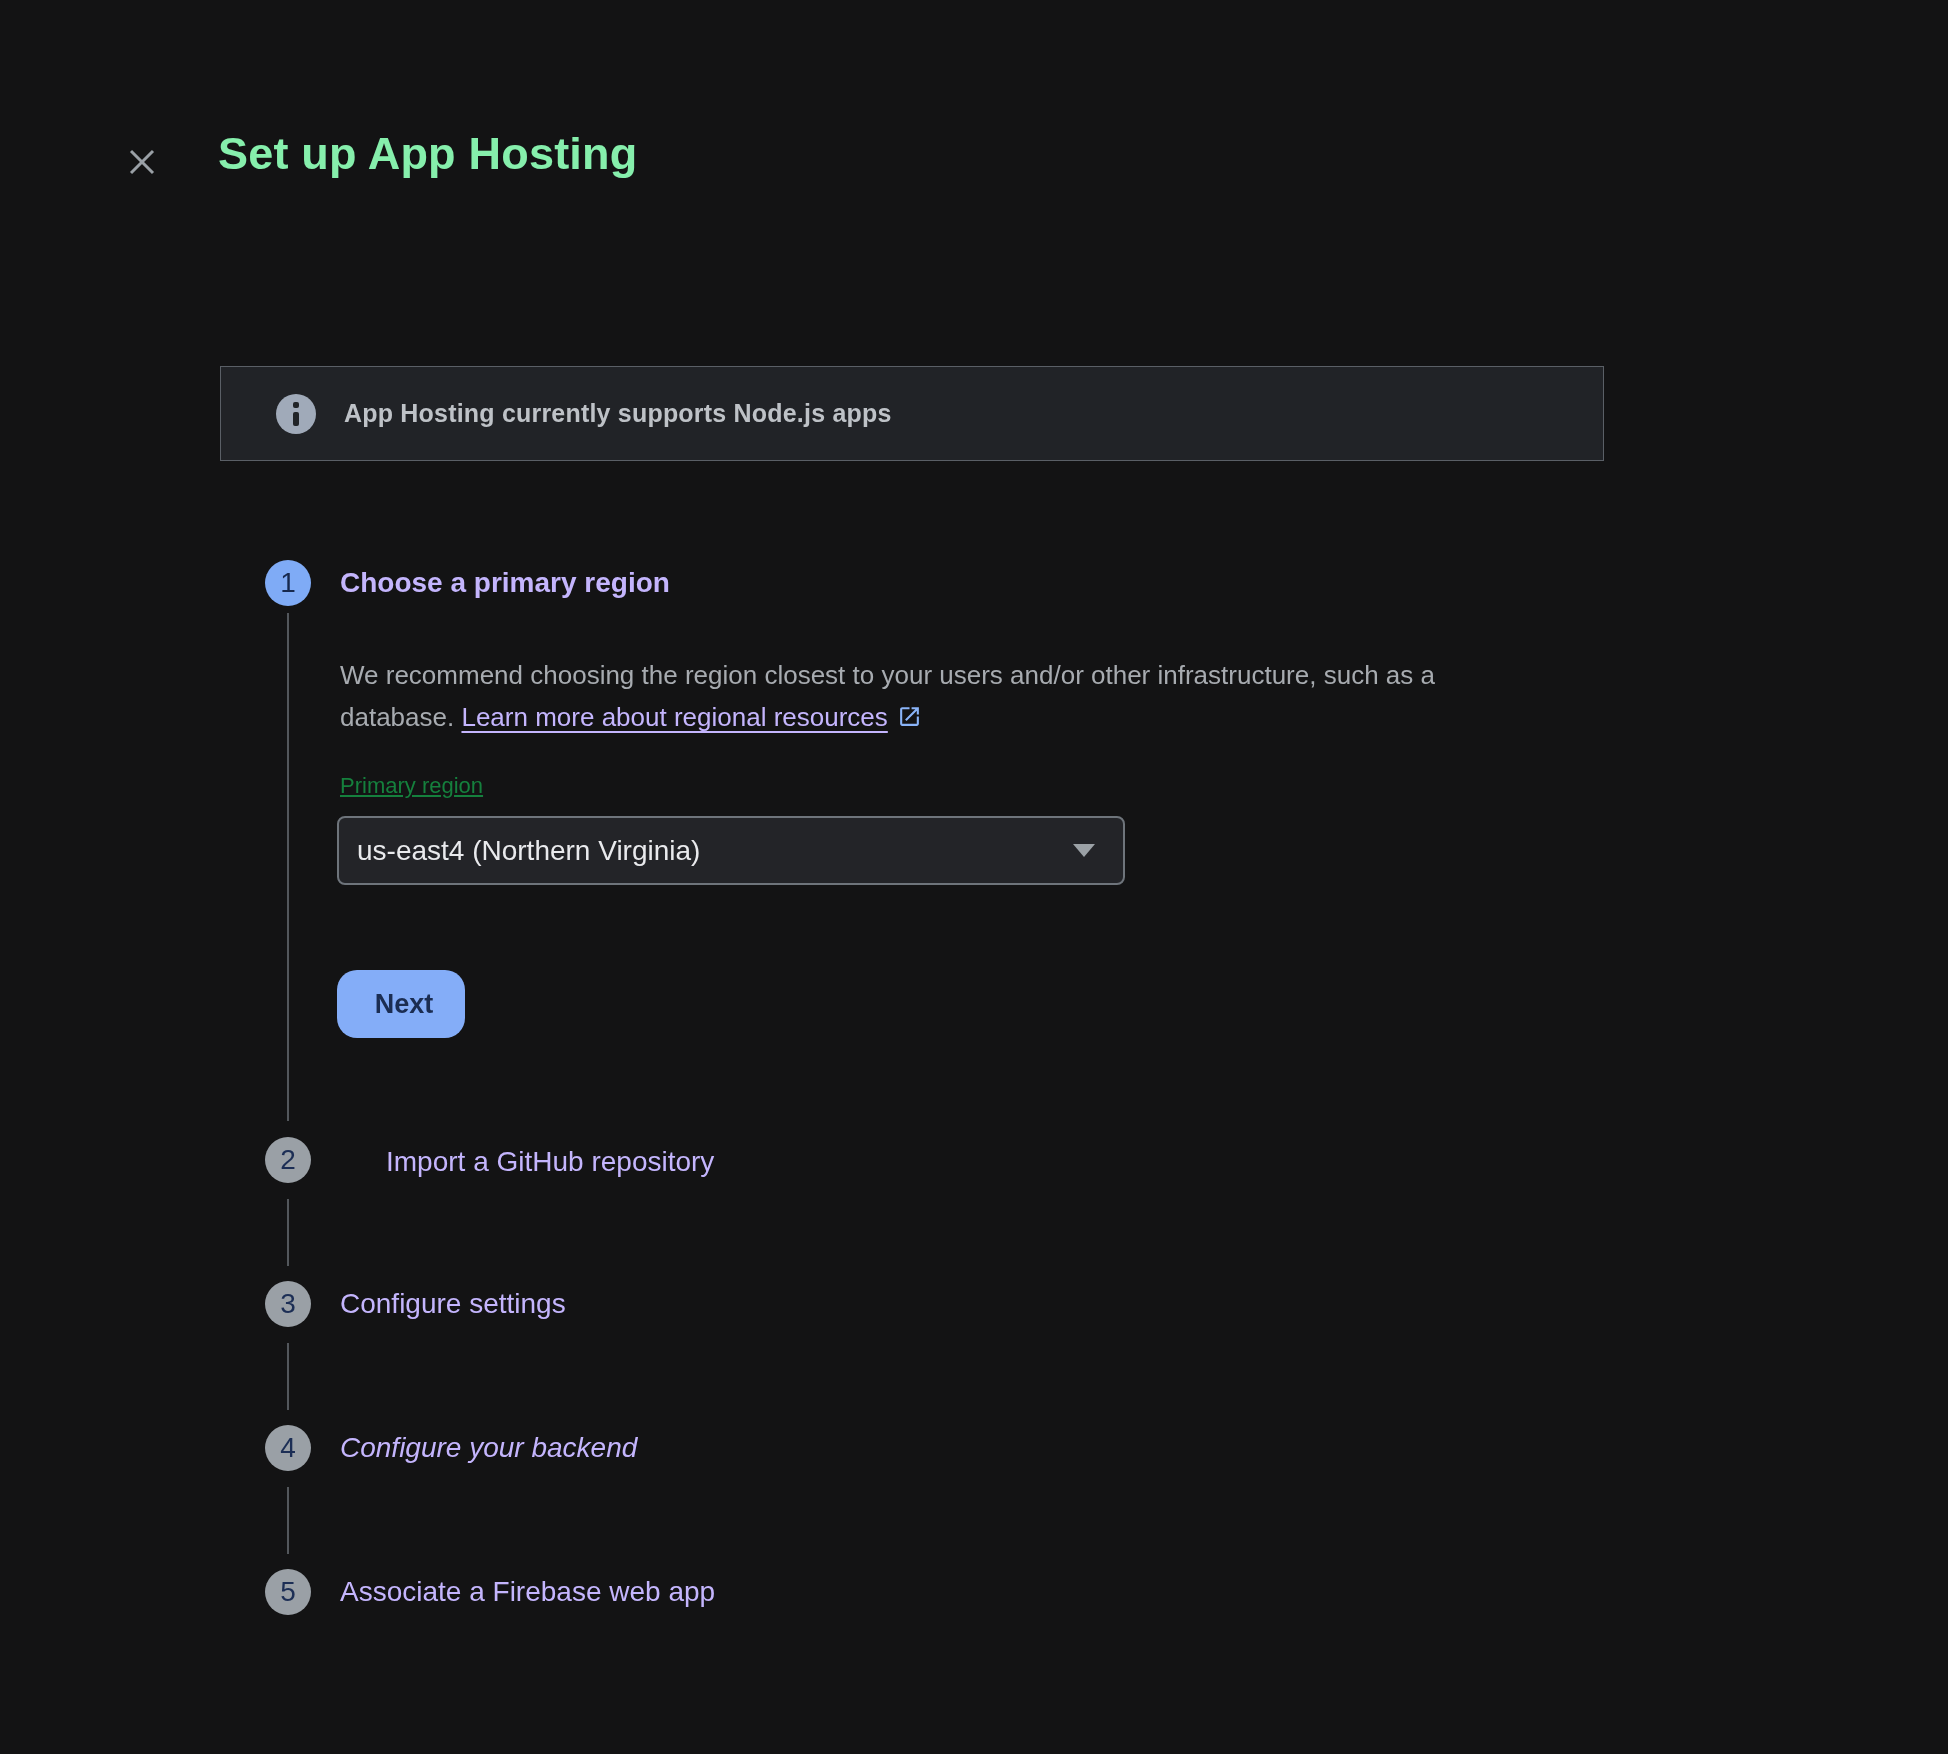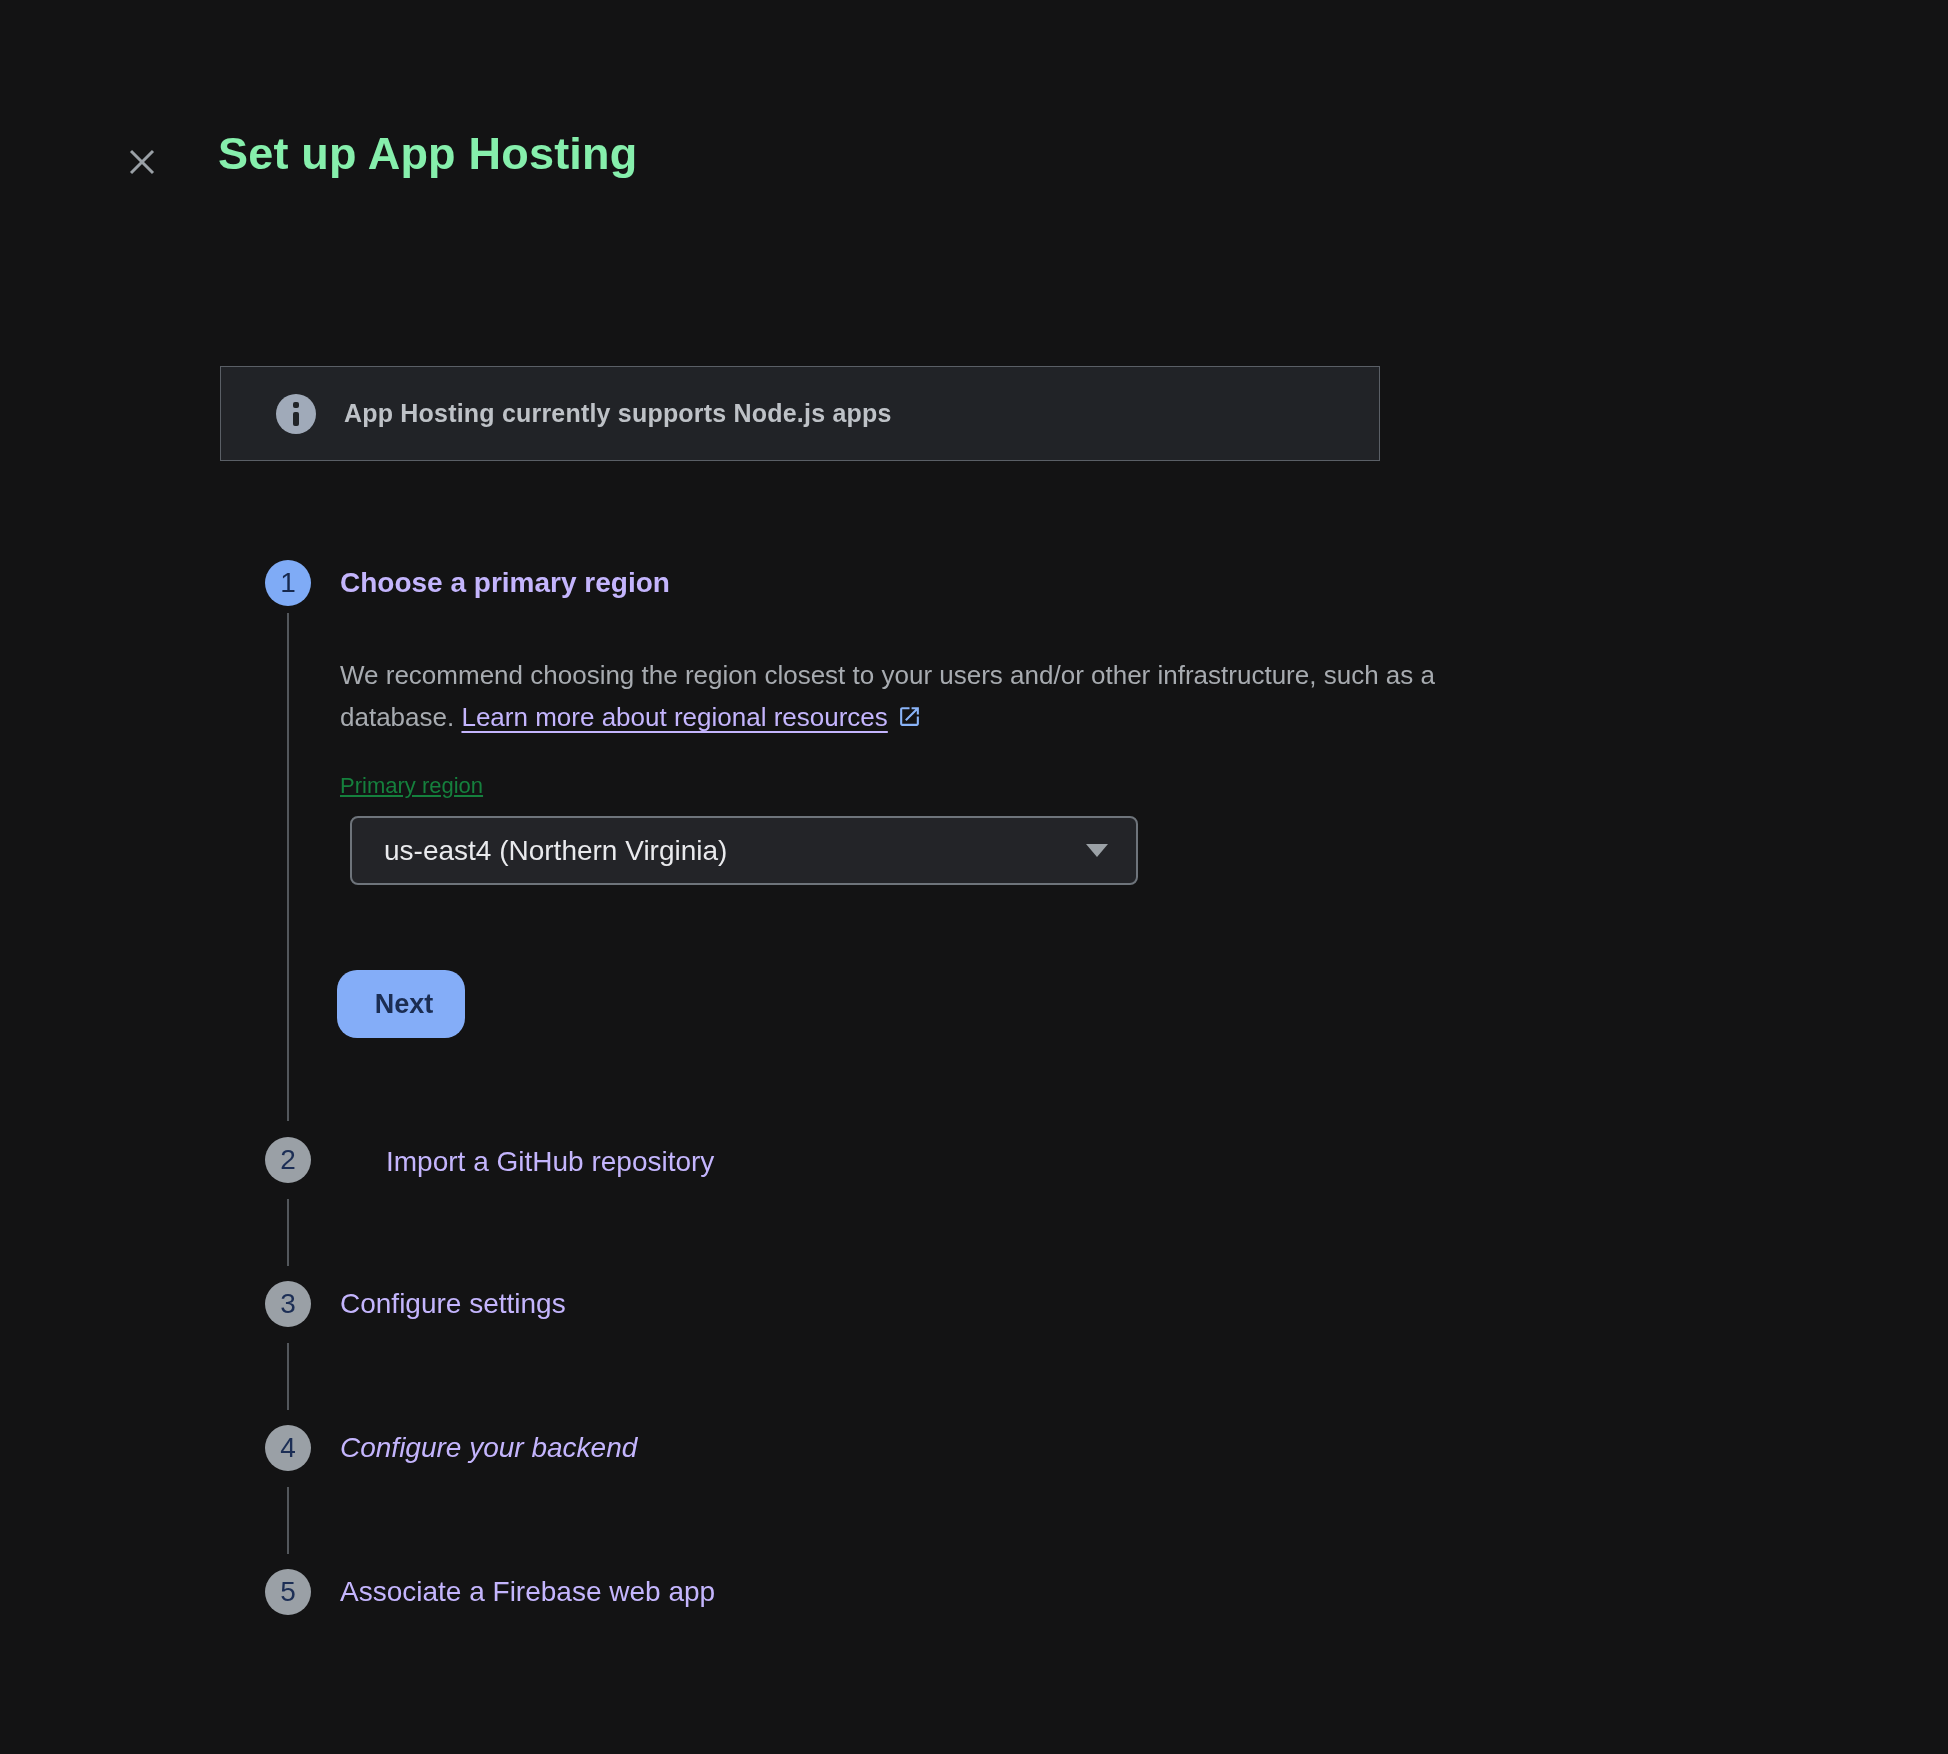--- a/index.html
+++ b/index.html
@@ -22,21 +22,21 @@
   }
   .page-title{
     position:absolute;left:218px;top:128px;
     font-size:45px;font-weight:bold;letter-spacing:0.2px;
     color:#86efac;margin:0;line-height:52px;
   }
 
   
   .banner{
     position:absolute;left:220px;top:366px;
-    width:1160px;height:95px;
+    width:1384px;height:95px;
     background:#212327;
     border:1.5px solid #5A5F66;
     box-sizing:border-box;
     display:flex;align-items:center;
     padding-left:55px;
   }
   .info-icon{
     width:40px;height:40px;border-radius:50%;
     background:#A0AAB9;
     display:flex;flex-direction:column;align-items:center;
@@ -97,23 +97,22 @@
     font-size:22px;color:#15803d;text-decoration:underline;
   }
   .select{
     position:absolute;left:337px;top:816px;
     width:788px;height:69px;
     box-sizing:border-box;
     background:#232428;
     border:2px solid #6E747B;
     border-radius:8px;
     display:flex;align-items:center;
-    padding:0 28px 0 32px;
+    padding:0 28px 0 18px;
     cursor:pointer;
-    margin-left:13px;
   }
   .select-value{
     font-size:28px;color:#E9EAED;flex:1 1 auto;
     white-space:nowrap;overflow:hidden;
   }
   .select-arrow{
     width:0;height:0;flex:0 0 auto;
     border-left:11px solid transparent;
     border-right:11px solid transparent;
     border-top:13px solid #9BA1A6;

